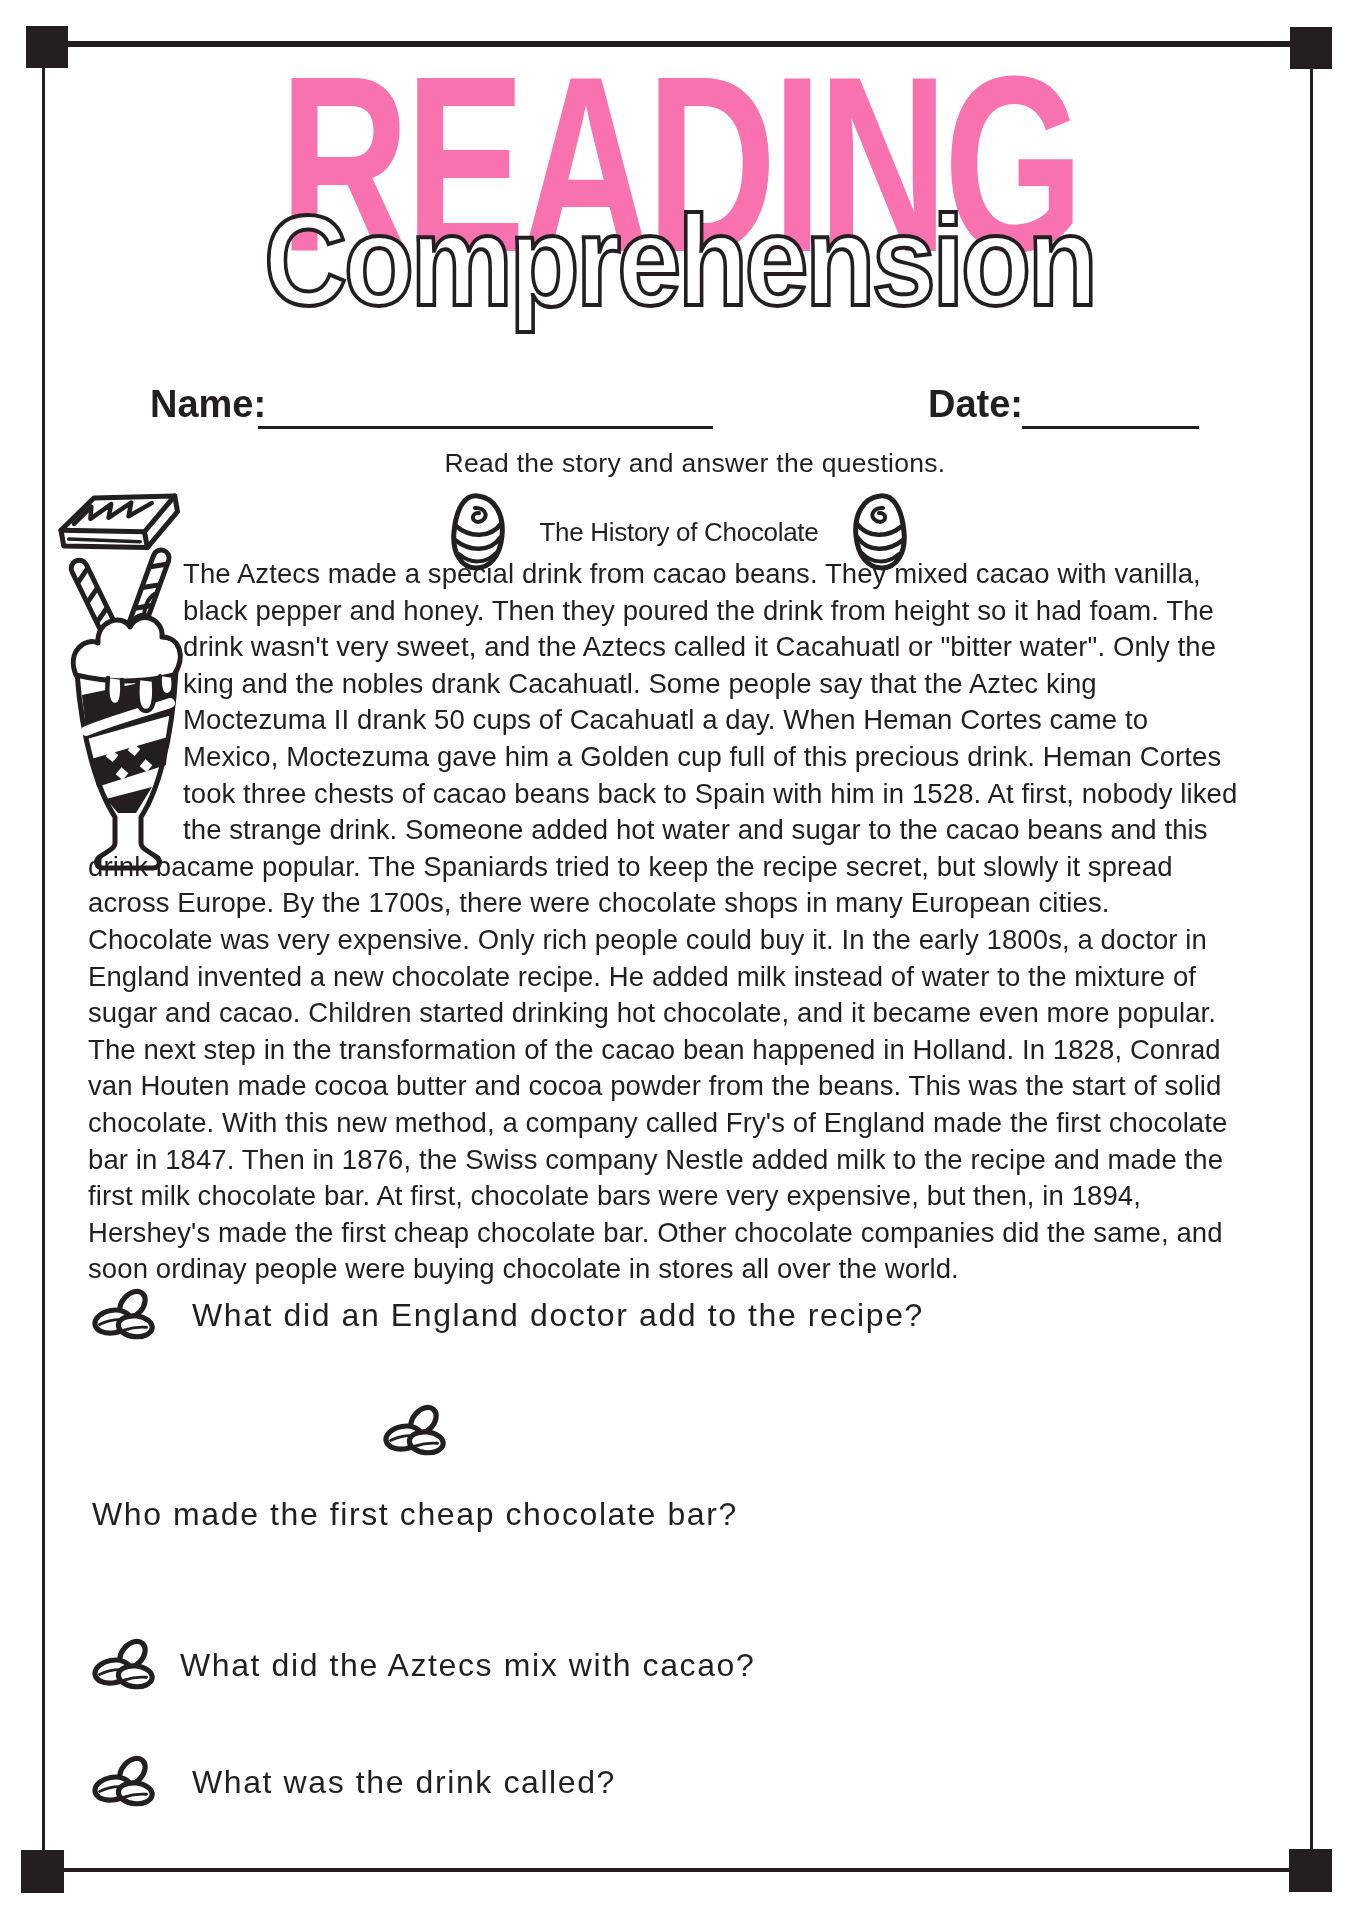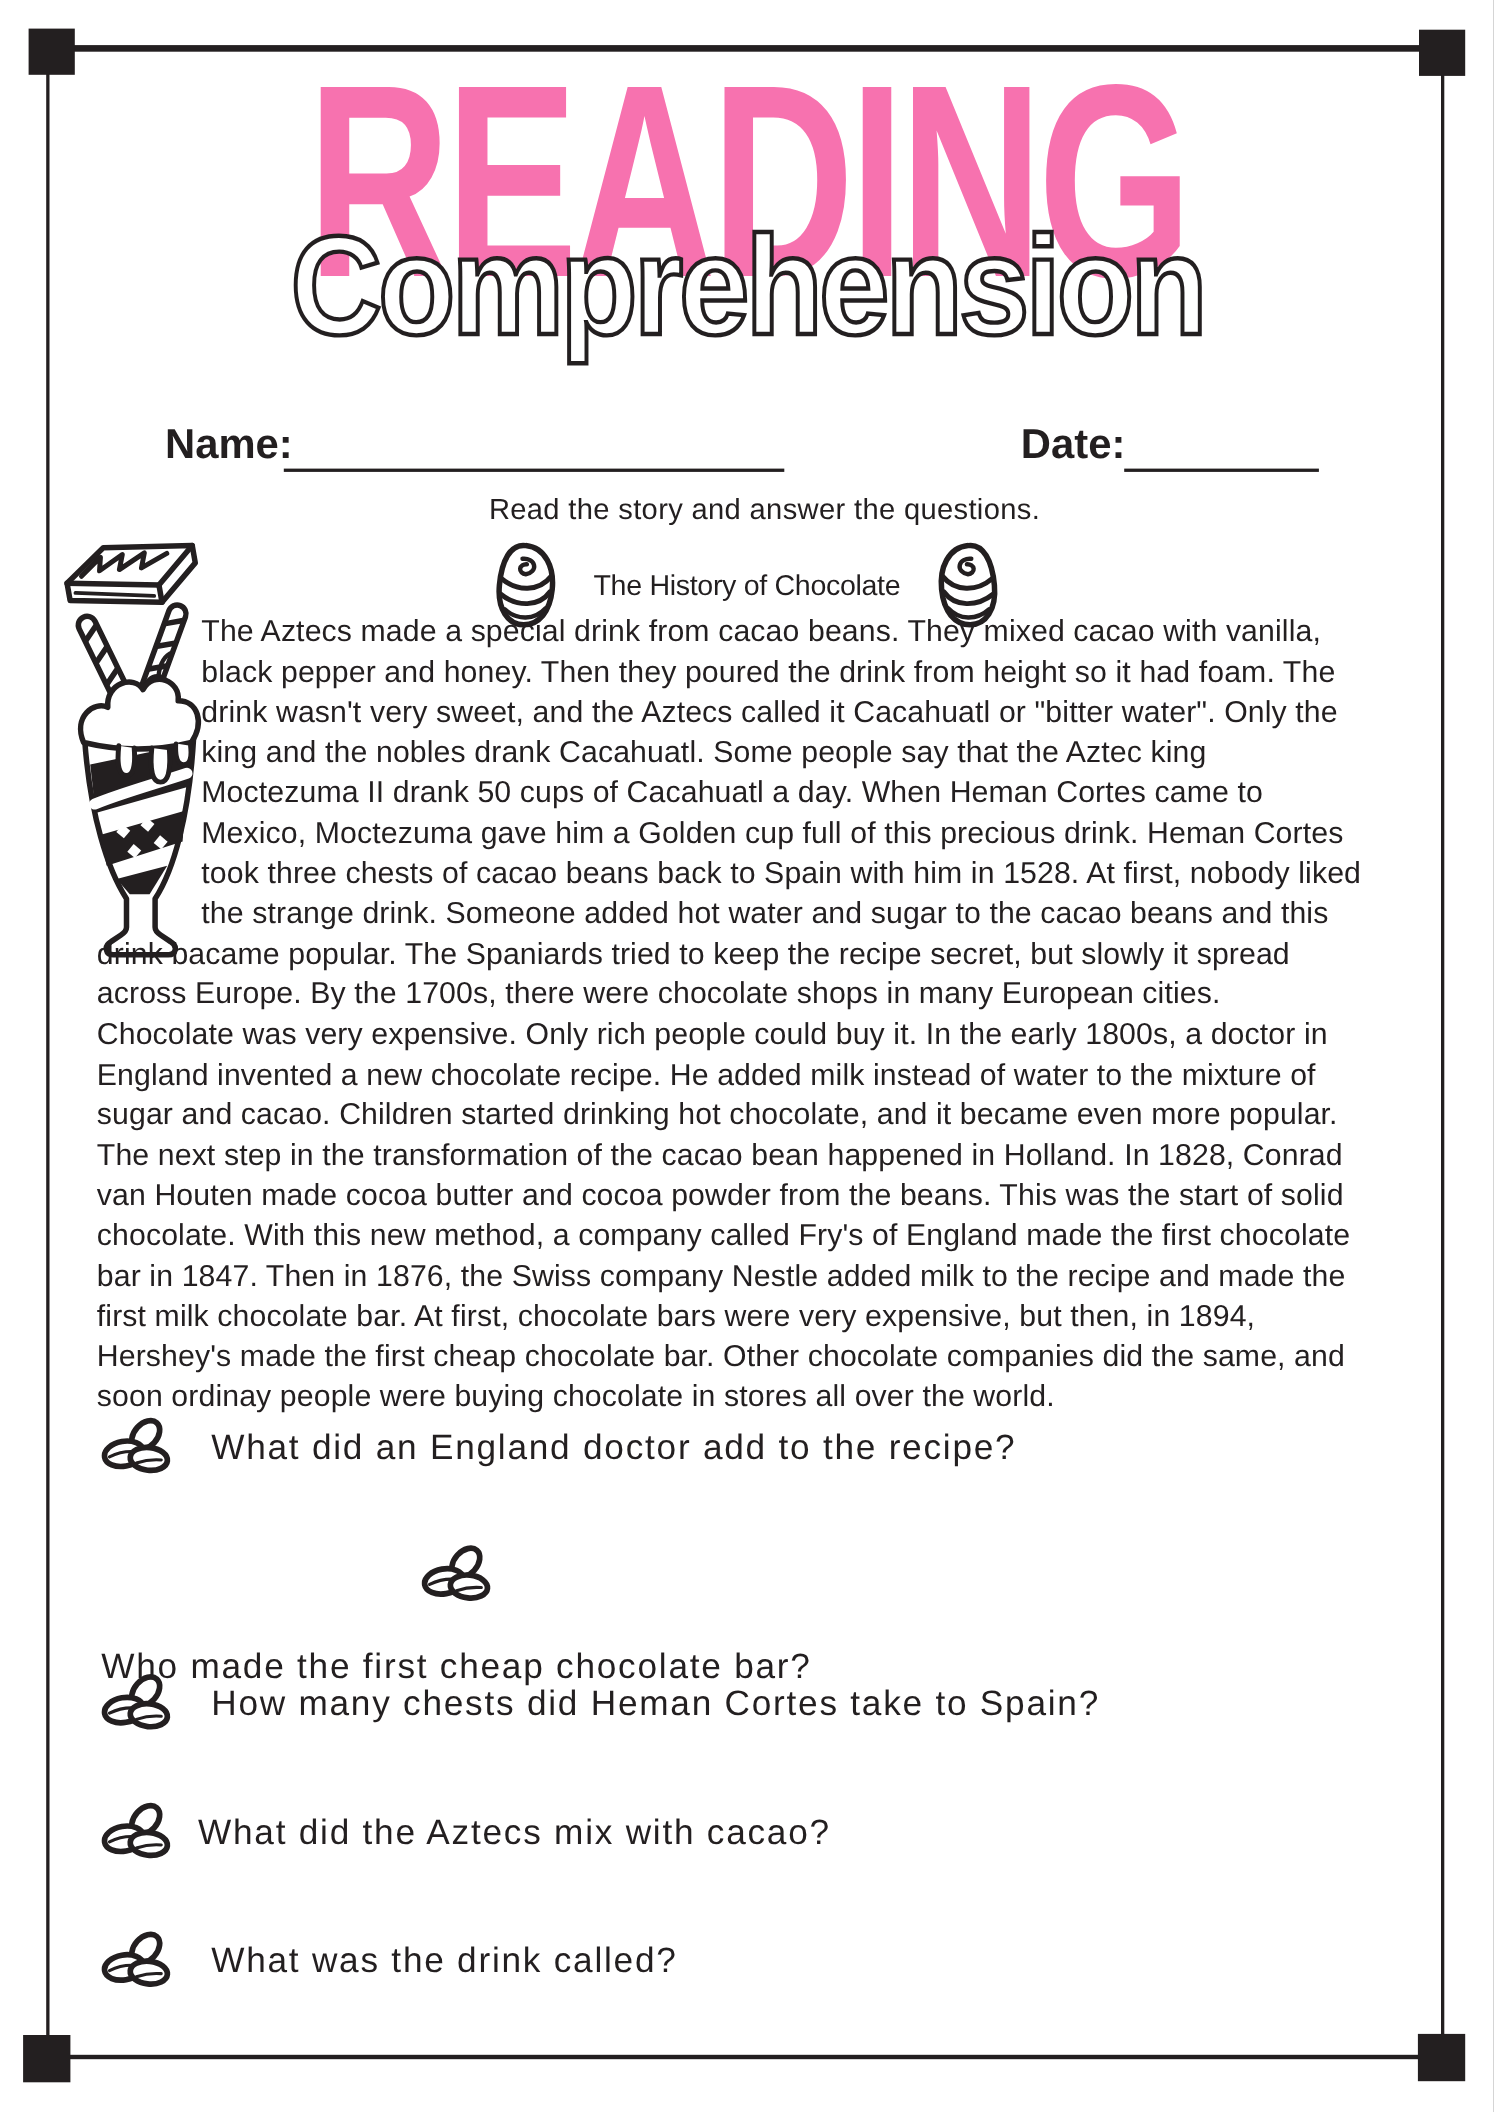--- a/index.html
+++ b/index.html
@@ -198,32 +198,20 @@
         <ellipse cx="43" cy="19" rx="16" ry="11" transform="rotate(-48 43 19)"></ellipse>
         <ellipse cx="22" cy="37" rx="19" ry="12" transform="rotate(-10 22 37)"></ellipse>
         <path d="M8,40 Q20,34 33,35" fill="none" stroke-width="3"></path>
         <ellipse cx="46" cy="42" rx="18" ry="11" transform="rotate(6 46 42)"></ellipse>
         <path d="M34,46 Q46,42 58,43" fill="none" stroke-width="3"></path>
       </g>
     </svg>
     <div class="q-text">Who made the first cheap chocolate bar?</div>
   </div>
 
-  <div class="question q3">
-    <svg class="beans" viewBox="0 0 68 60">
-      <g fill="#fff" stroke="#231F20" stroke-width="5.5" stroke-linecap="round">
-        <ellipse cx="43" cy="19" rx="16" ry="11" transform="rotate(-48 43 19)"></ellipse>
-        <ellipse cx="22" cy="37" rx="19" ry="12" transform="rotate(-10 22 37)"></ellipse>
-        <path d="M8,40 Q20,34 33,35" fill="none" stroke-width="3"></path>
-        <ellipse cx="46" cy="42" rx="18" ry="11" transform="rotate(6 46 42)"></ellipse>
-        <path d="M34,46 Q46,42 58,43" fill="none" stroke-width="3"></path>
-      </g>
-    </svg>
-    <div class="q-text">How many chests did Heman Cortes take to Spain?</div>
-  </div>
 
   <div class="question q4">
     <svg class="beans" viewBox="0 0 68 60">
       <g fill="#fff" stroke="#231F20" stroke-width="5.5" stroke-linecap="round">
         <ellipse cx="43" cy="19" rx="16" ry="11" transform="rotate(-48 43 19)"></ellipse>
         <ellipse cx="22" cy="37" rx="19" ry="12" transform="rotate(-10 22 37)"></ellipse>
         <path d="M8,40 Q20,34 33,35" fill="none" stroke-width="3"></path>
         <ellipse cx="46" cy="42" rx="18" ry="11" transform="rotate(6 46 42)"></ellipse>
         <path d="M34,46 Q46,42 58,43" fill="none" stroke-width="3"></path>
       </g>

